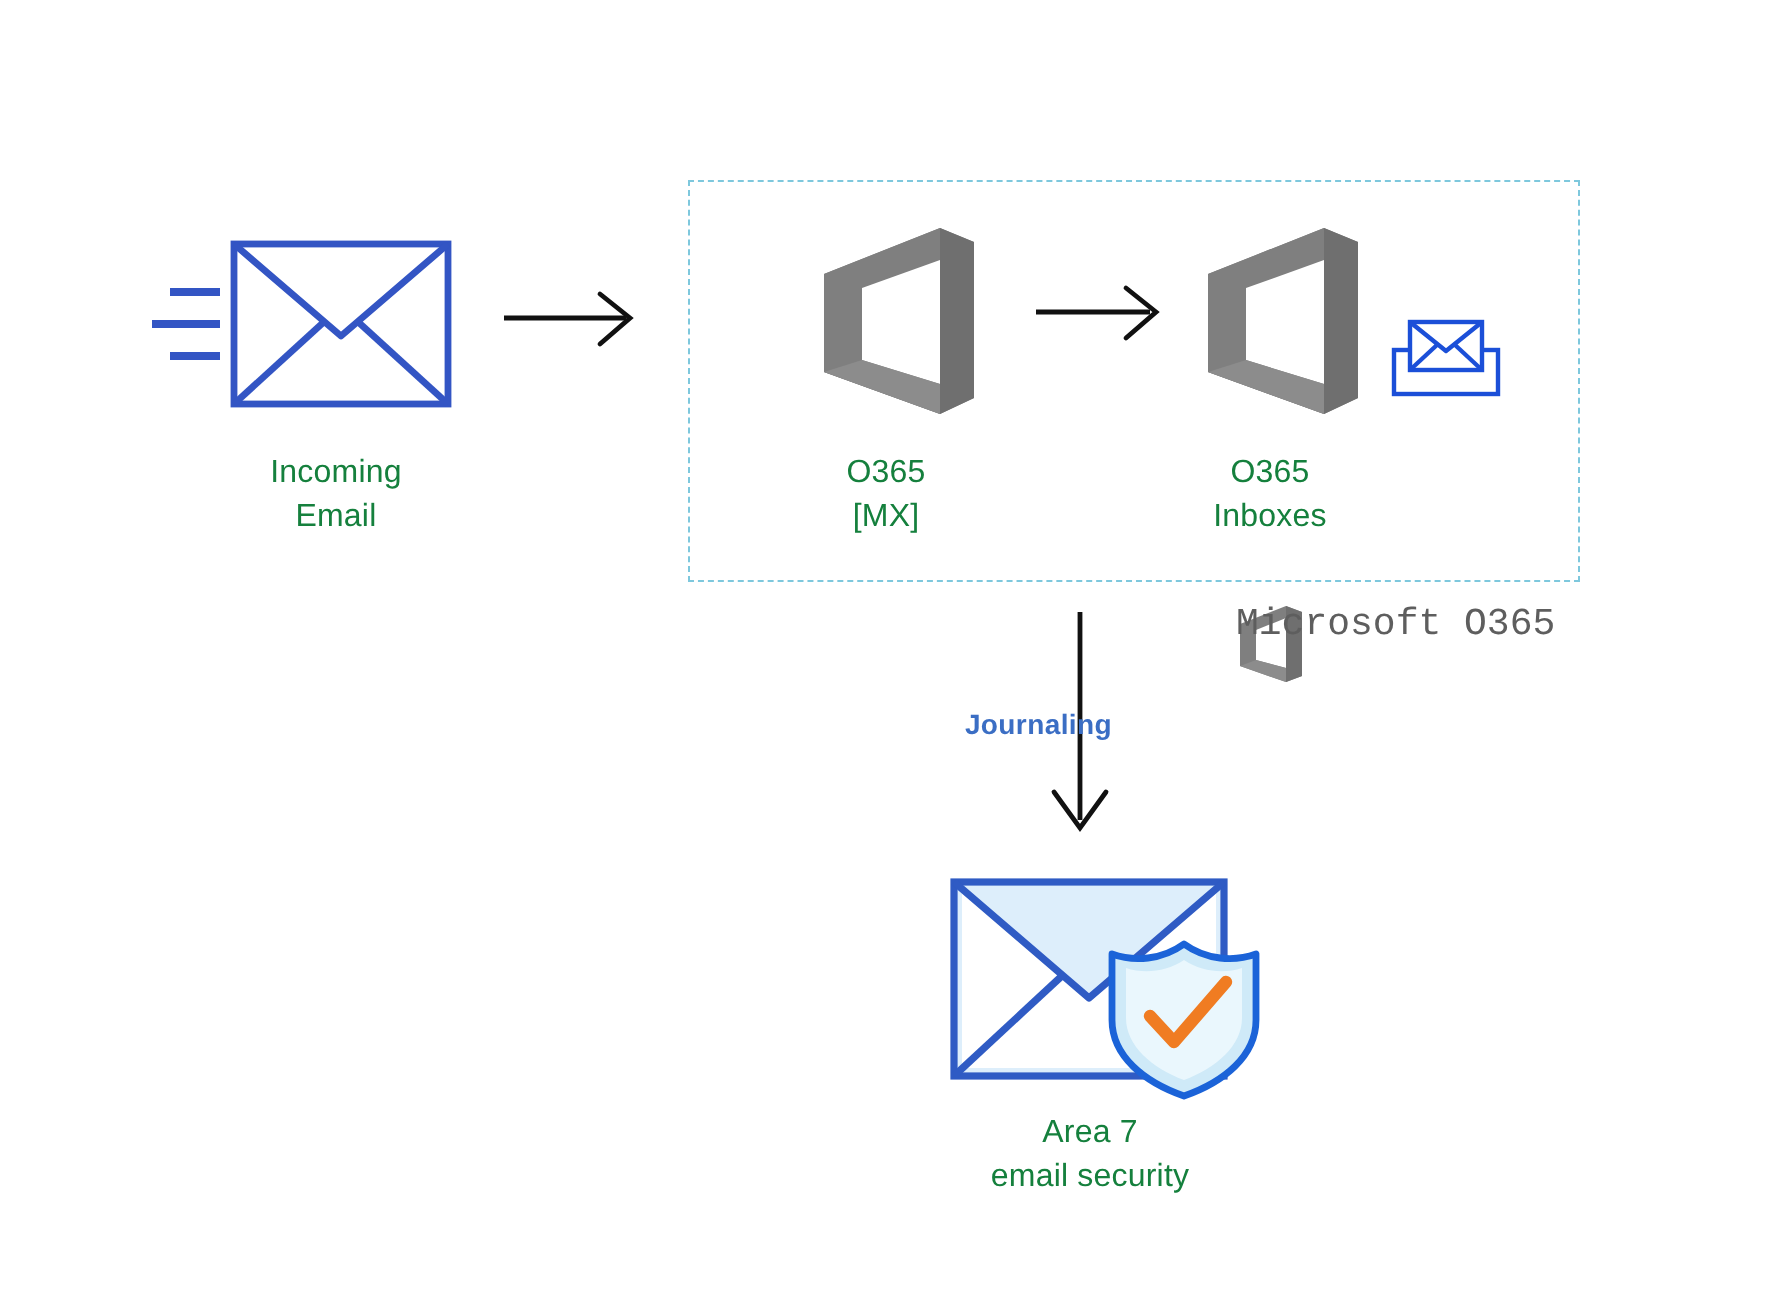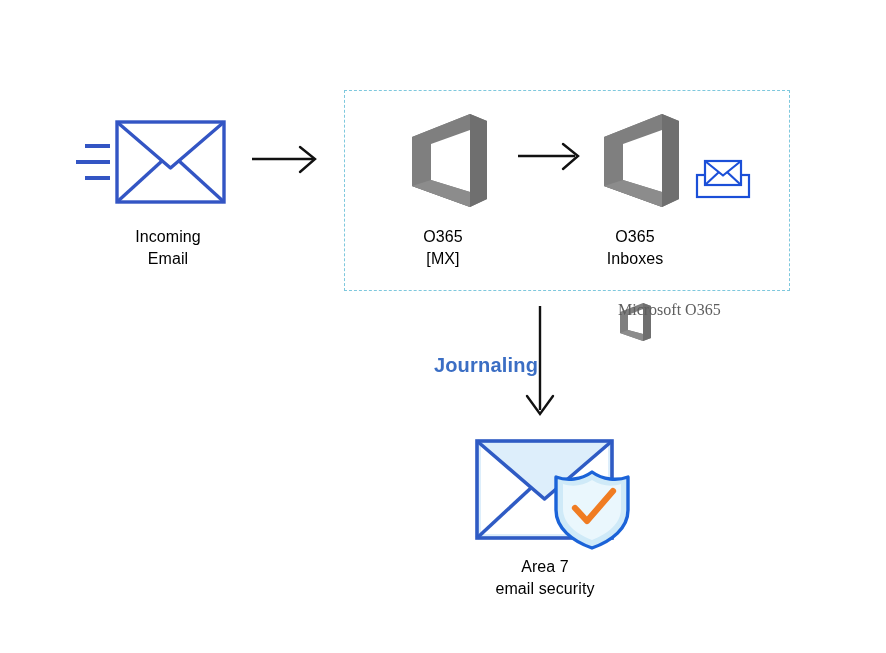--- a/index.html
+++ b/index.html
@@ -21,21 +21,21 @@
     top: 0;
     width: 886px;
     height: 653px;
   }
   .caption {
     position: absolute;
     text-align: center;
     font-family: "Liberation Sans", sans-serif;
     font-size: 16px;
     line-height: 22px;
-    color: #000000;
+    color: #15803d;
     white-space: pre-line;
     letter-spacing: 0.1px;
   }
   .caption-incoming {
     left: 88px;
     top: 226px;
     width: 160px;
   }
   .caption-mx {
     left: 370px;
@@ -50,38 +50,38 @@
   .caption-area1 {
     left: 465px;
     top: 556px;
     width: 160px;
   }
   .label-journaling {
     position: absolute;
     left: 416px;
     top: 354px;
     width: 140px;
-    text-align: center;
+    text-align: right;
     font-family: "Liberation Sans", sans-serif;
-    font-size: 20px;
+    font-size: 14px;
     font-weight: bold;
     color: #3b6ec4;
     letter-spacing: 0.2px;
   }
   .legend {
     position: absolute;
     left: 618px;
     top: 301px;
     display: flex;
     align-items: center;
     gap: 9px;
   }
   .legend-text {
-    font-family: Liberation Serif, serif;
-    font-size: 16px;
+    font-family: Liberation Mono, monospace;
+    font-size: 19px;
     color: #5e5e5e;
     white-space: nowrap;
   }
   .dashed-zone {
     position: absolute;
     left: 344px;
     top: 90px;
     width: 446px;
     height: 201px;
     border: 1.6px dashed #7ec8dd;

